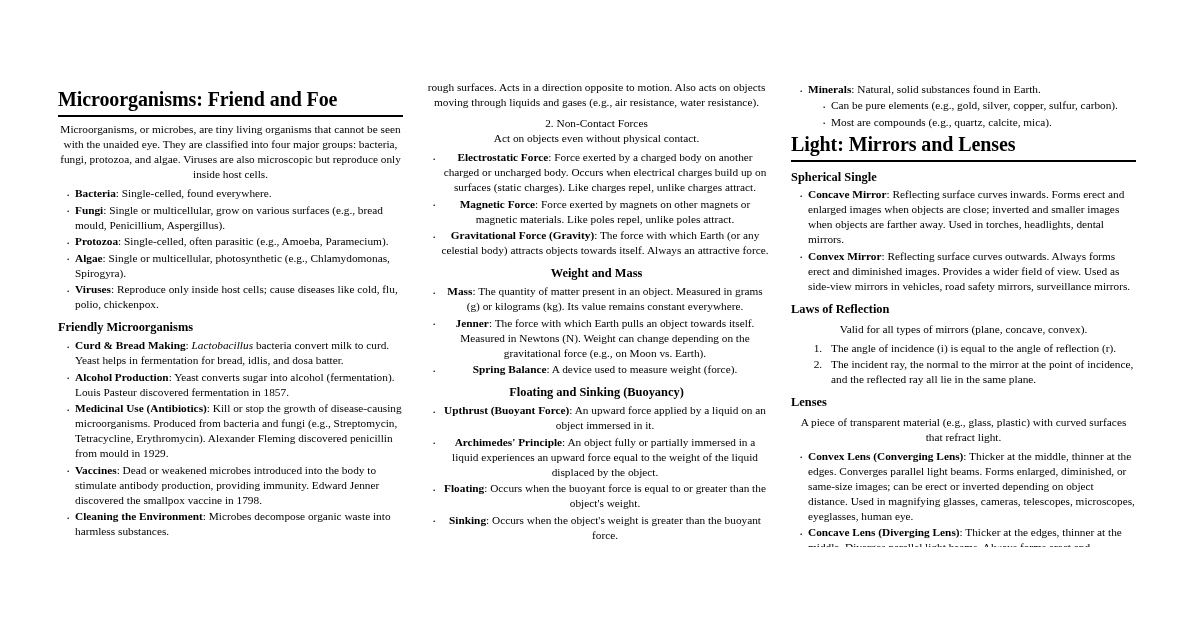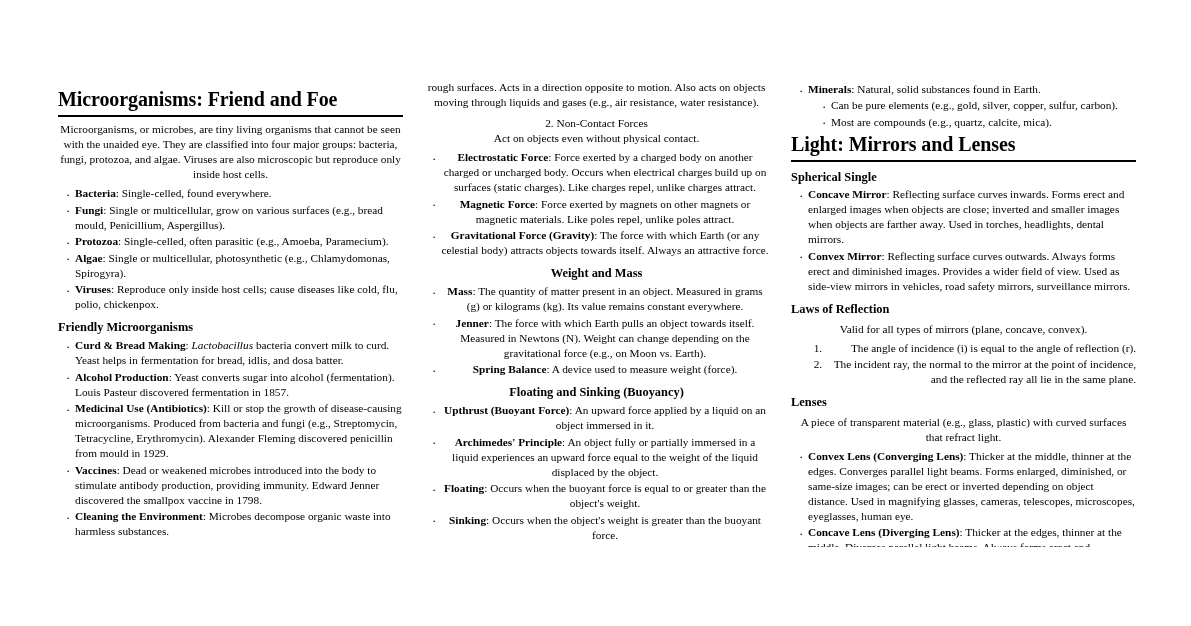--- a/index.html
+++ b/index.html
@@ -92,21 +92,20 @@
   ol.num {
     margin: 3px 0 3px 0;
     padding-left: 34px;
     list-style-position: outside;
   }
   ol.num > li {
     font-size: 11.3px;
     line-height: 1.33;
     margin: 0 0 1px 0;
     padding-left: 6px;
-    text-align: right;
   }
   b, strong { font-weight: bold; }
   i, em { font-style: italic; }
 </style>
 </head>
 <body>
 
 <div class="page">
   <div class="columns">
 

